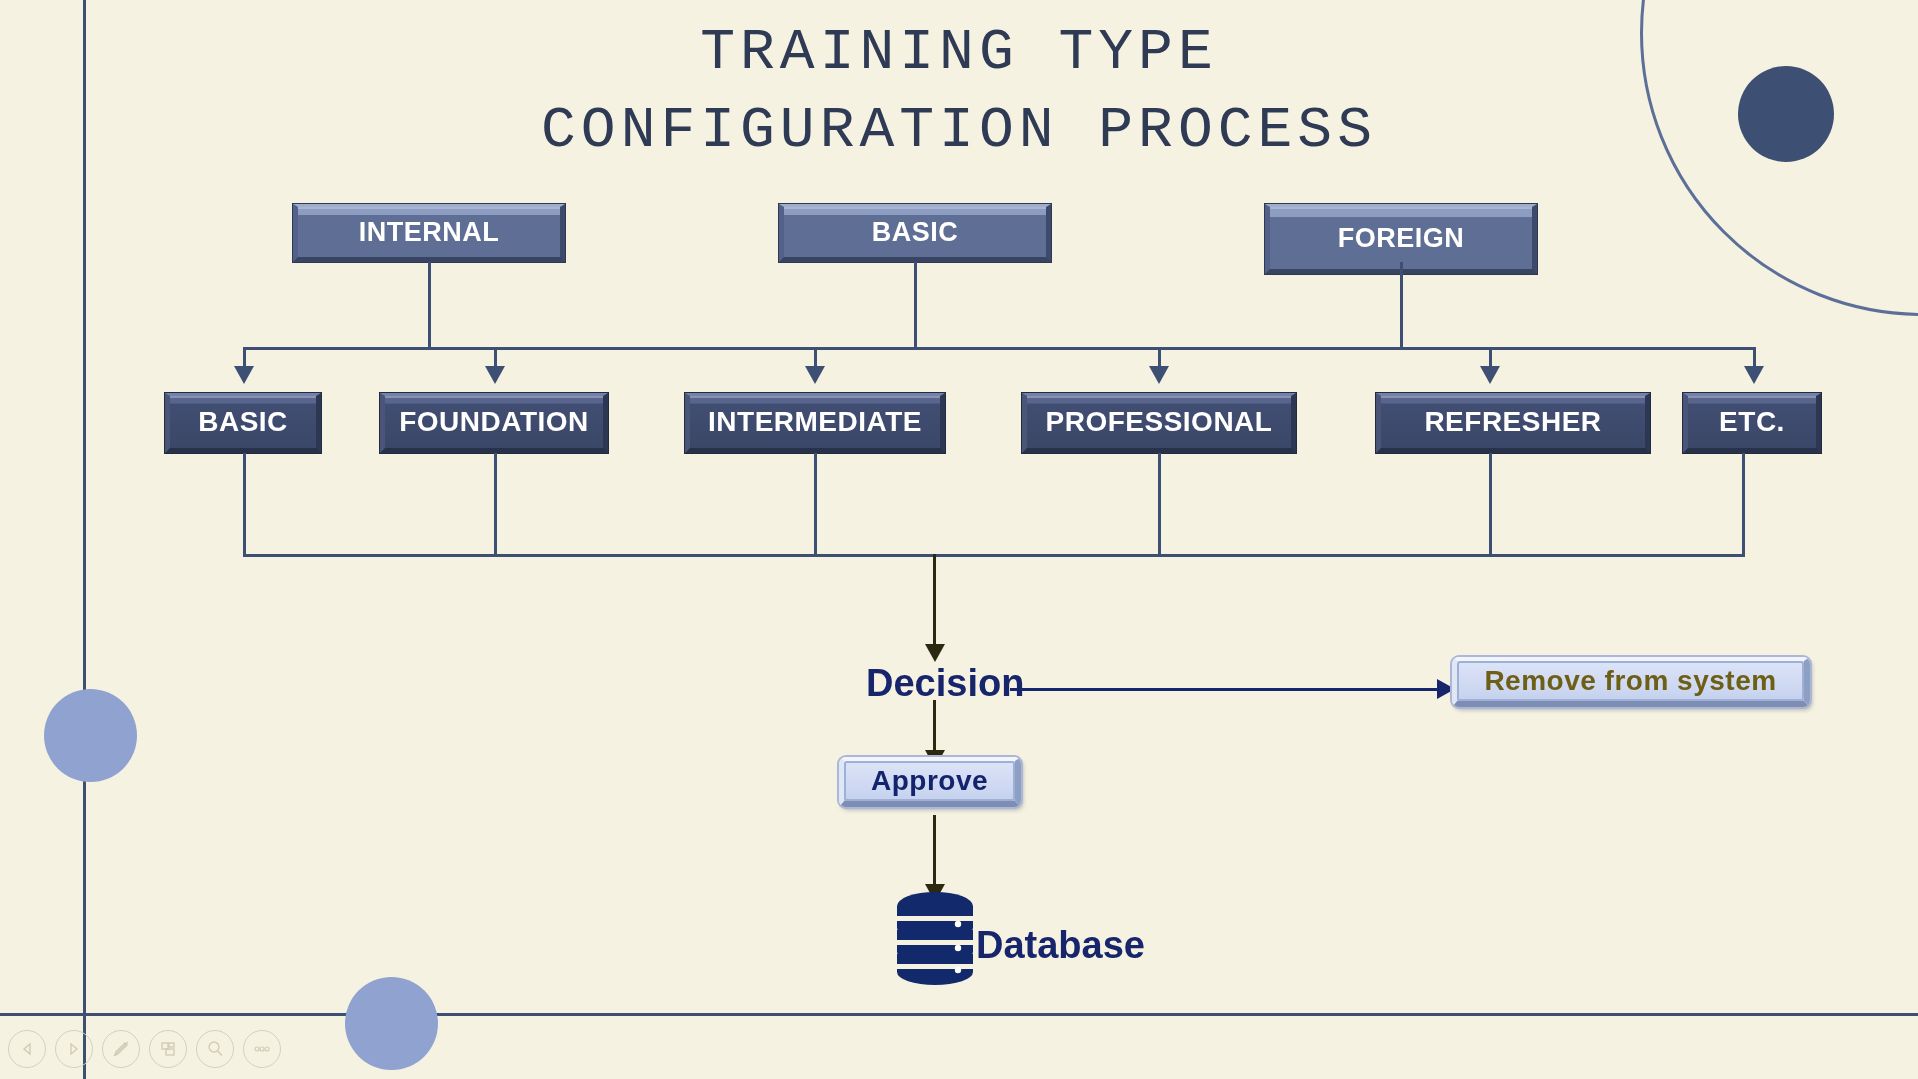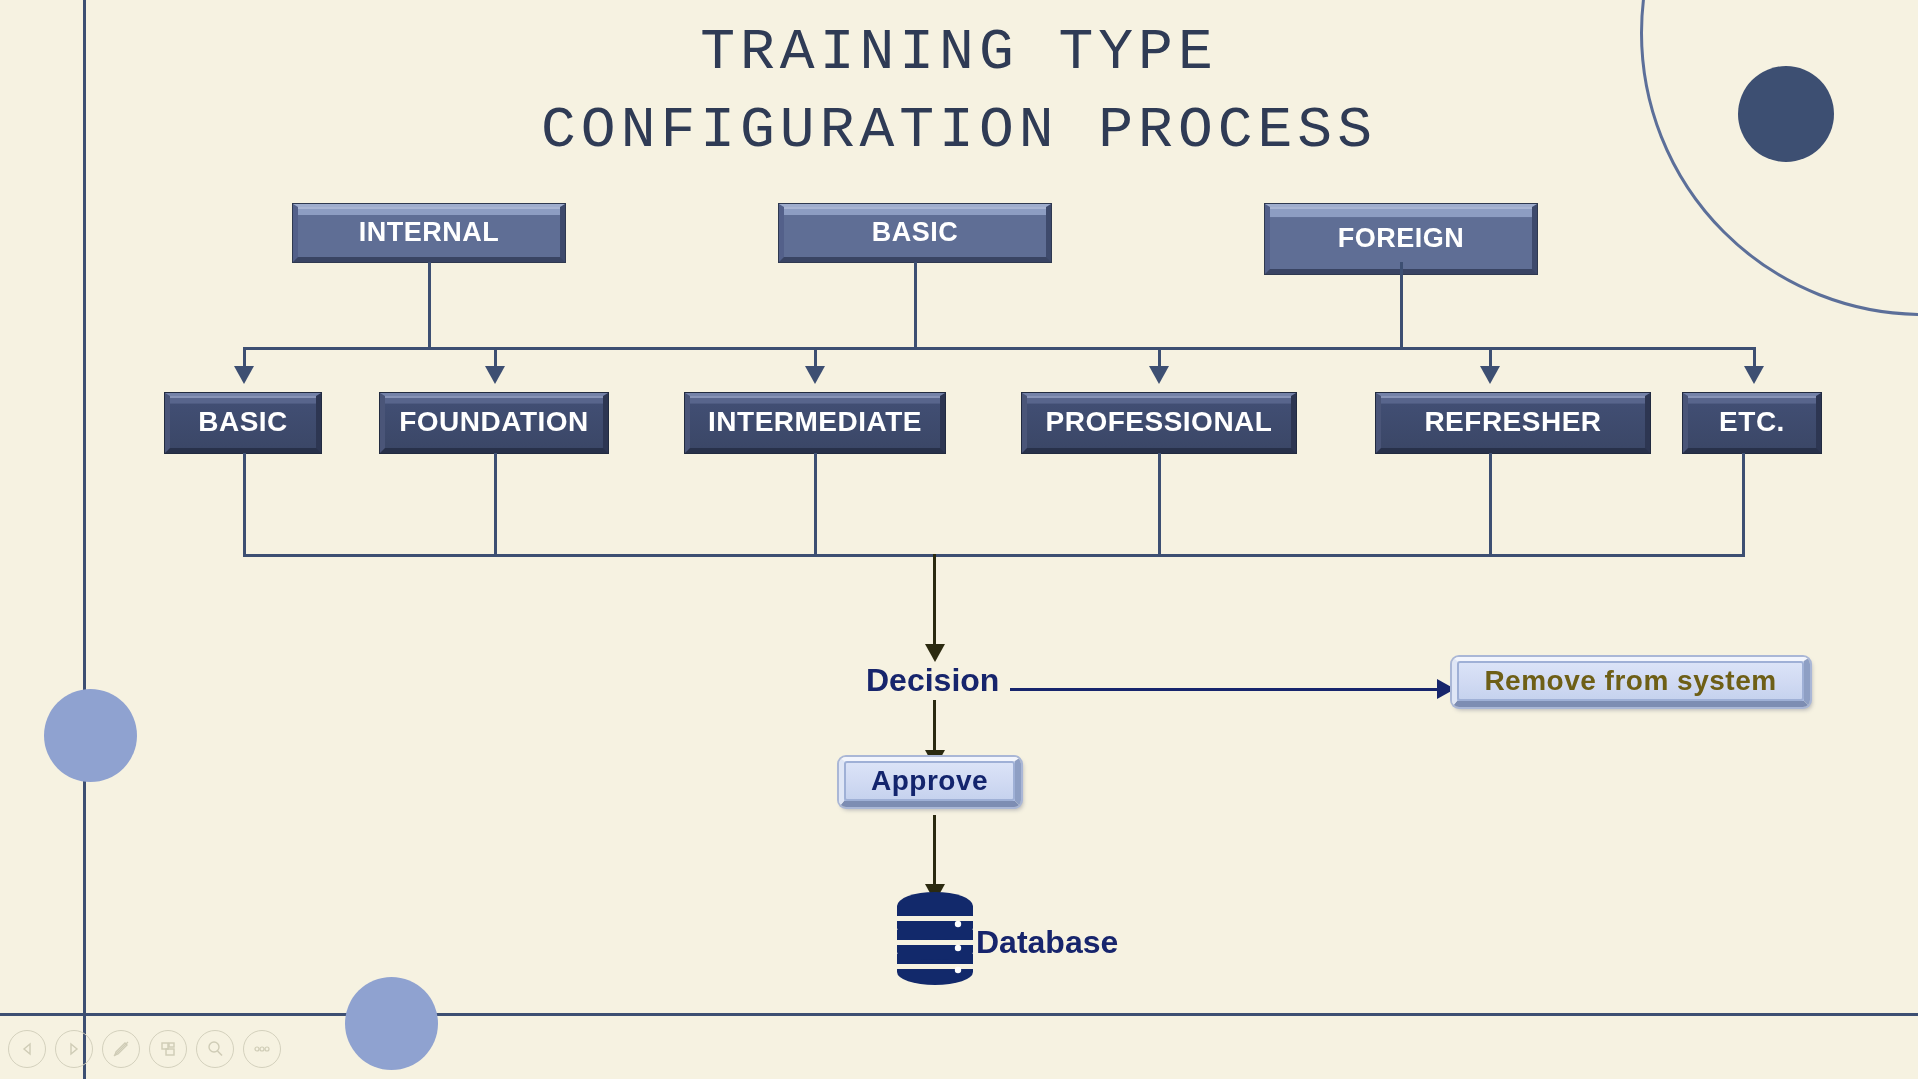--- a/index.html
+++ b/index.html
@@ -96,21 +96,21 @@
     border-top:18px solid #3d4f72;
   }
   .arrow.down.dark{border-top-color:#2b2a10;}
   .arrow.right{
     border-top:10px solid transparent;border-bottom:10px solid transparent;
     border-left:18px solid #17256c;
   }
 
   
   .freelabel{
-    position:absolute;font-weight:700;font-size:32px;
+    position:absolute;font-weight:700;font-size:38px;
     color:#17256c;font-family:"Liberation Sans",sans-serif;
     white-space:nowrap;
   }
 
   
   .db{position:absolute;}
 
   
   .toolbar{position:absolute;left:8px;top:1030px;display:flex;gap:9px;align-items:center;}
   .tbtn{

